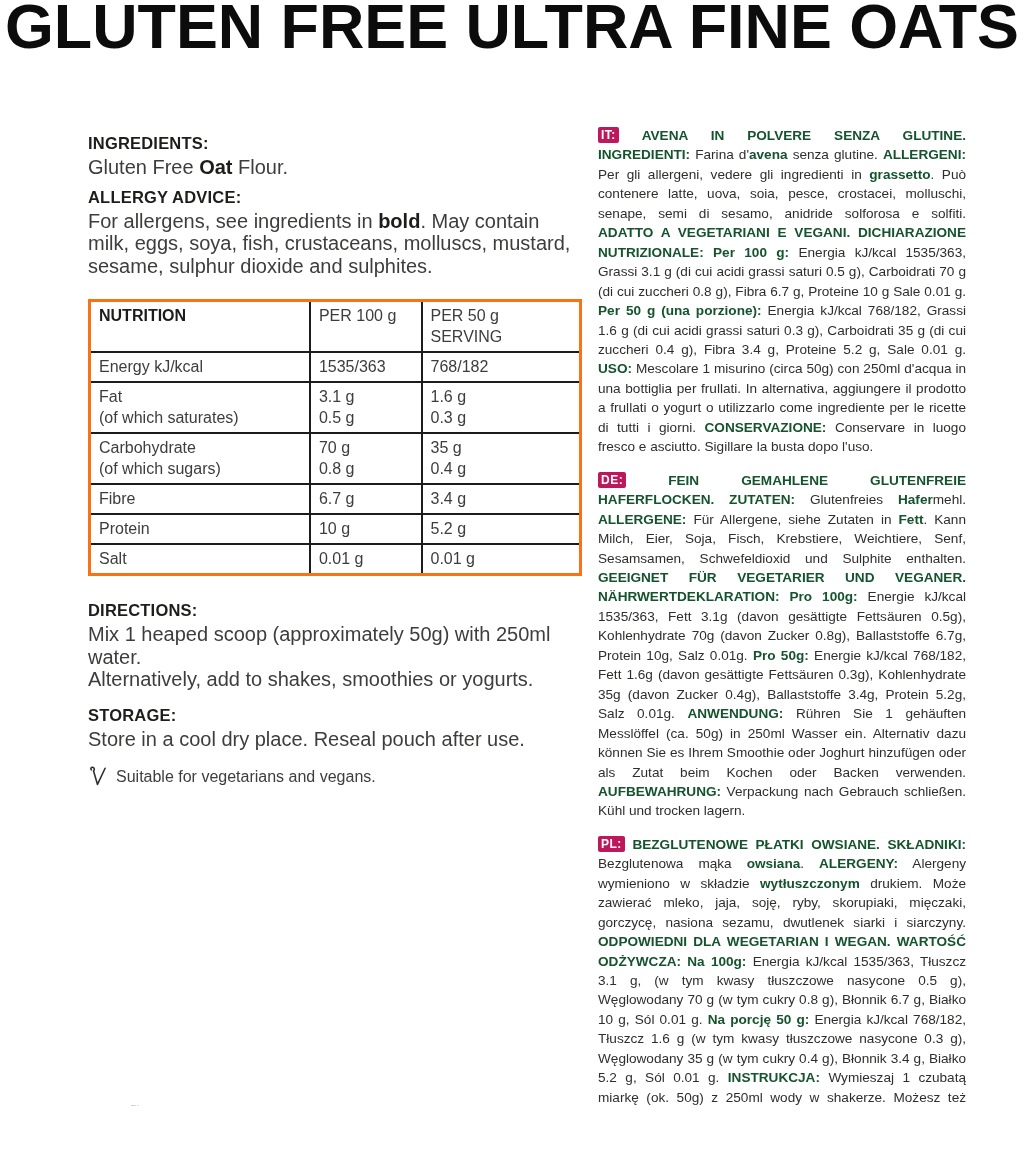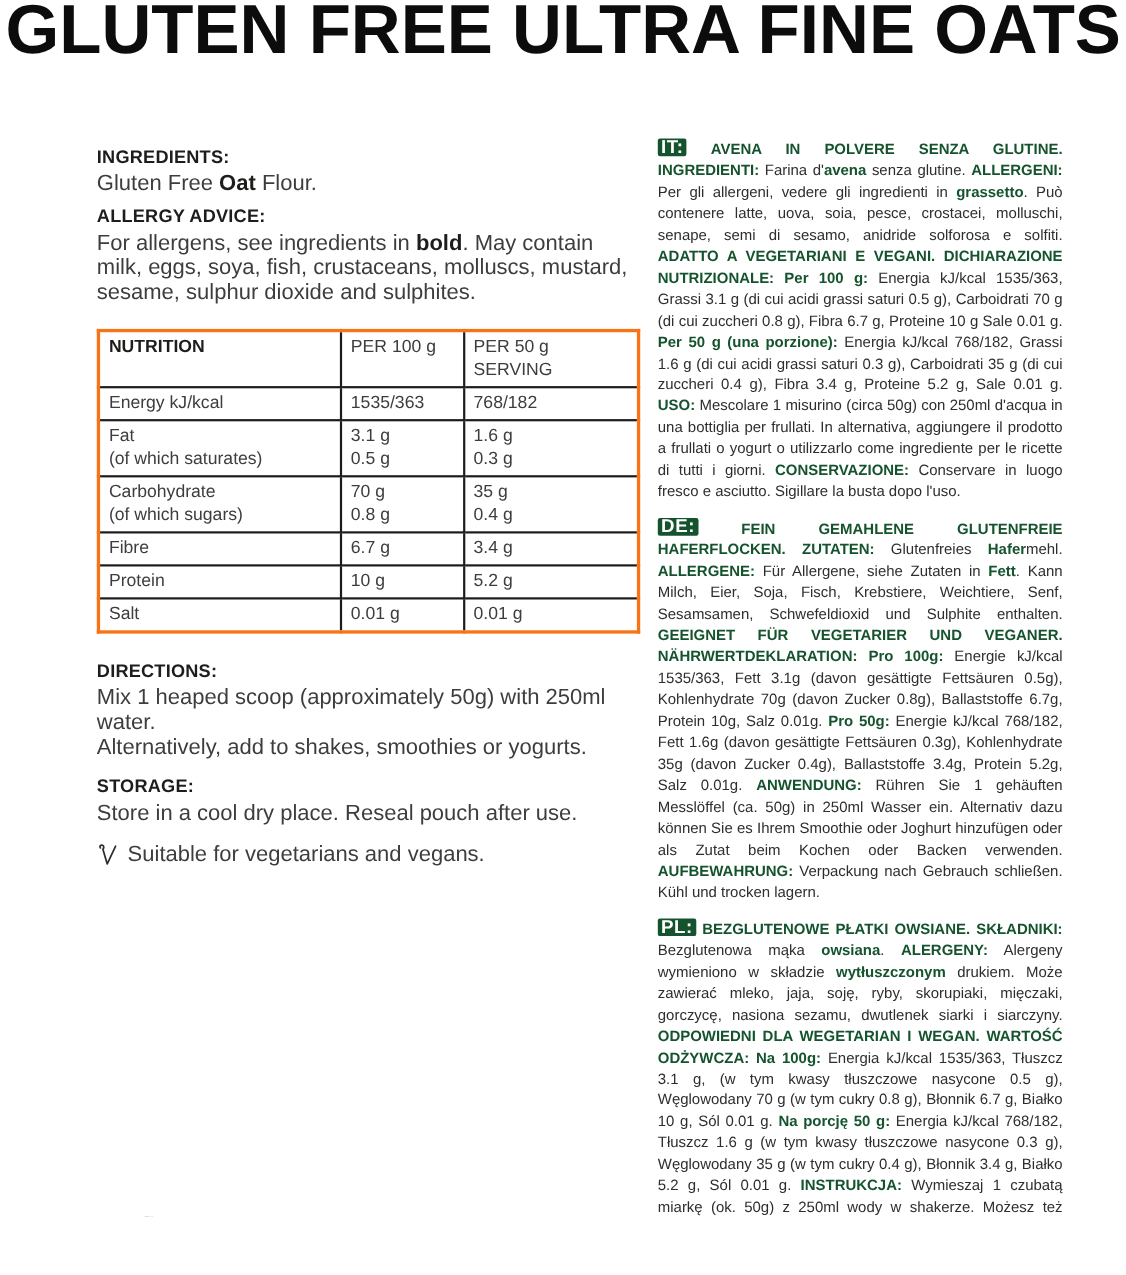--- a/index.html
+++ b/index.html
@@ -52,36 +52,36 @@
     color: #3d3d3c;
     font-weight: normal;
   }
   table.nutrition th.c0 { font-weight: bold; color: #1d1d1b; }
   table.nutrition .c0 { width: 222px; }
   table.nutrition .c1 { width: 112px; }
   table.nutrition .c2 { width: 160px; }
   
   .veg-line { display: flex; align-items: center; gap: 9px; margin-top: 2px; }
   .veg-line .veg-icon { flex: 0 0 auto; display: inline-flex; }
-  .veg-line span.veg-text { font-size: 20px; color: #3d3d3c; }
+  .veg-line span.veg-text { font-size: 16px; color: #3d3d3c; }
   
   .col-right p {
     font-size: 13.6px;
     line-height: 19.45px;
     text-align: justify;
     color: #2e2e2d;
     margin: 0 0 14px 0;
   }
   .col-right p b { font-weight: bold; color: #14532d; }
   .lang-badge {
     display: inline-block;
-    background: #14532d;
+    background: #be185d;
     color: #ffffff !important;
     font-weight: bold;
-    font-size: 17px;
+    font-size: 12px;
     line-height: 14px;
     padding: 1px 3px;
     border-radius: 2px;
     letter-spacing: 0.5px;
     position: relative;
     top: -1px;
   }
   
   .brand {
     position: absolute;

